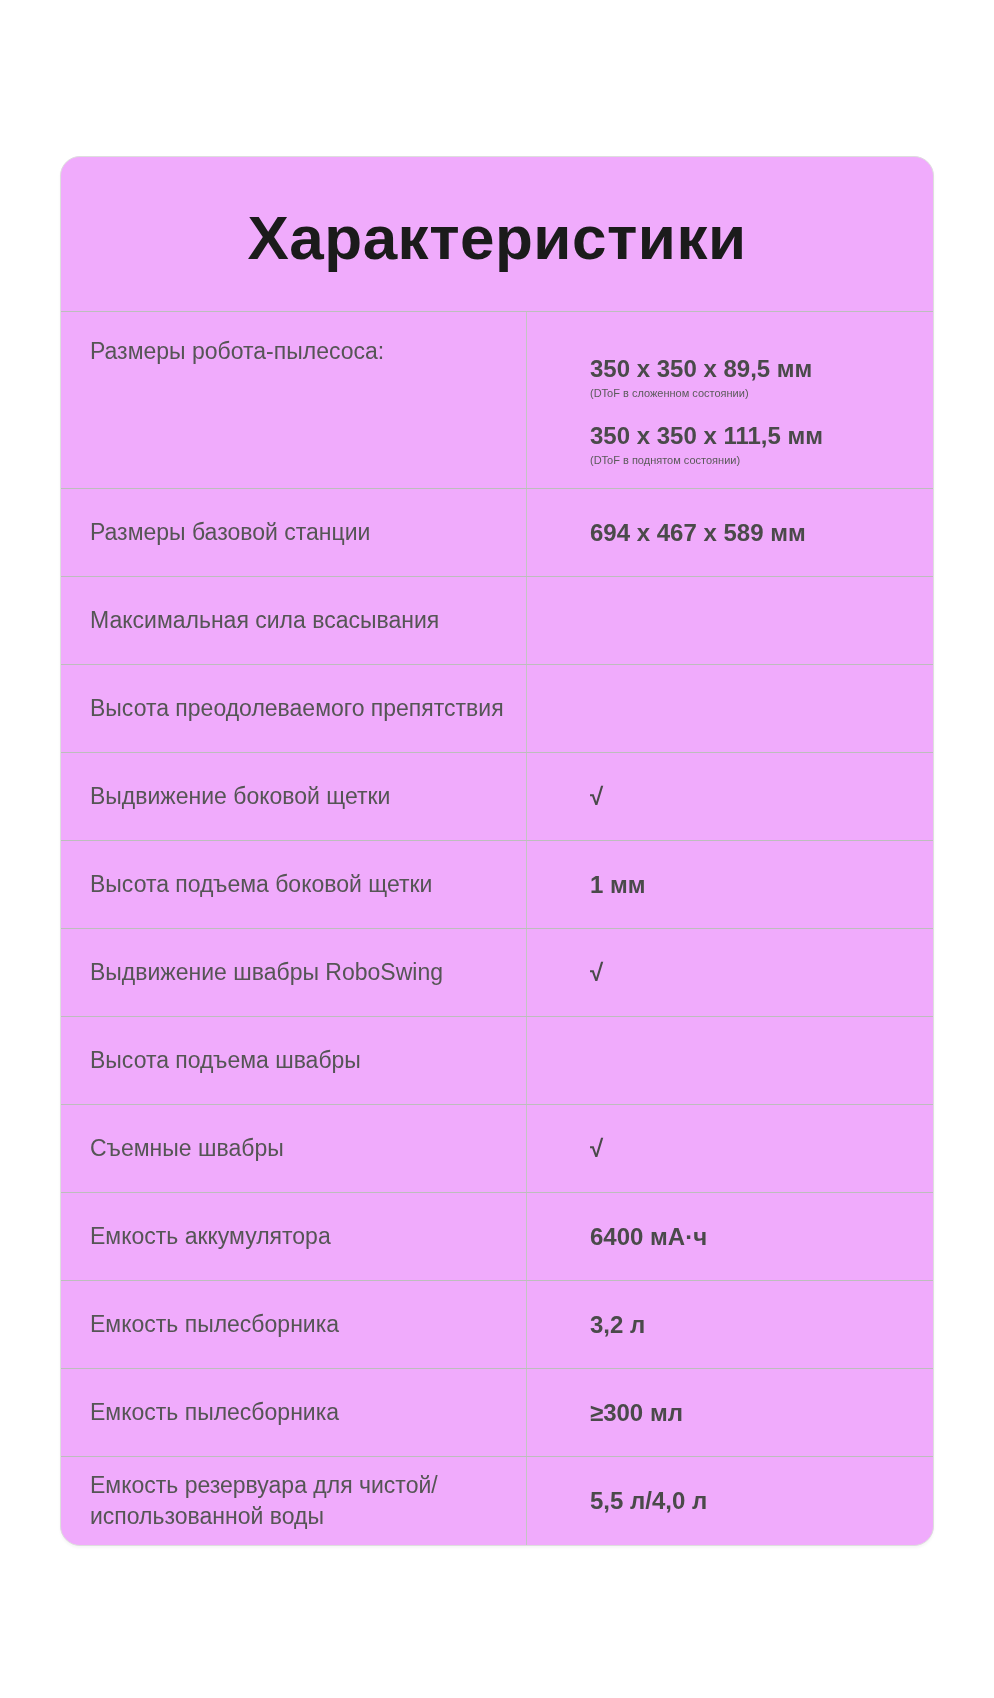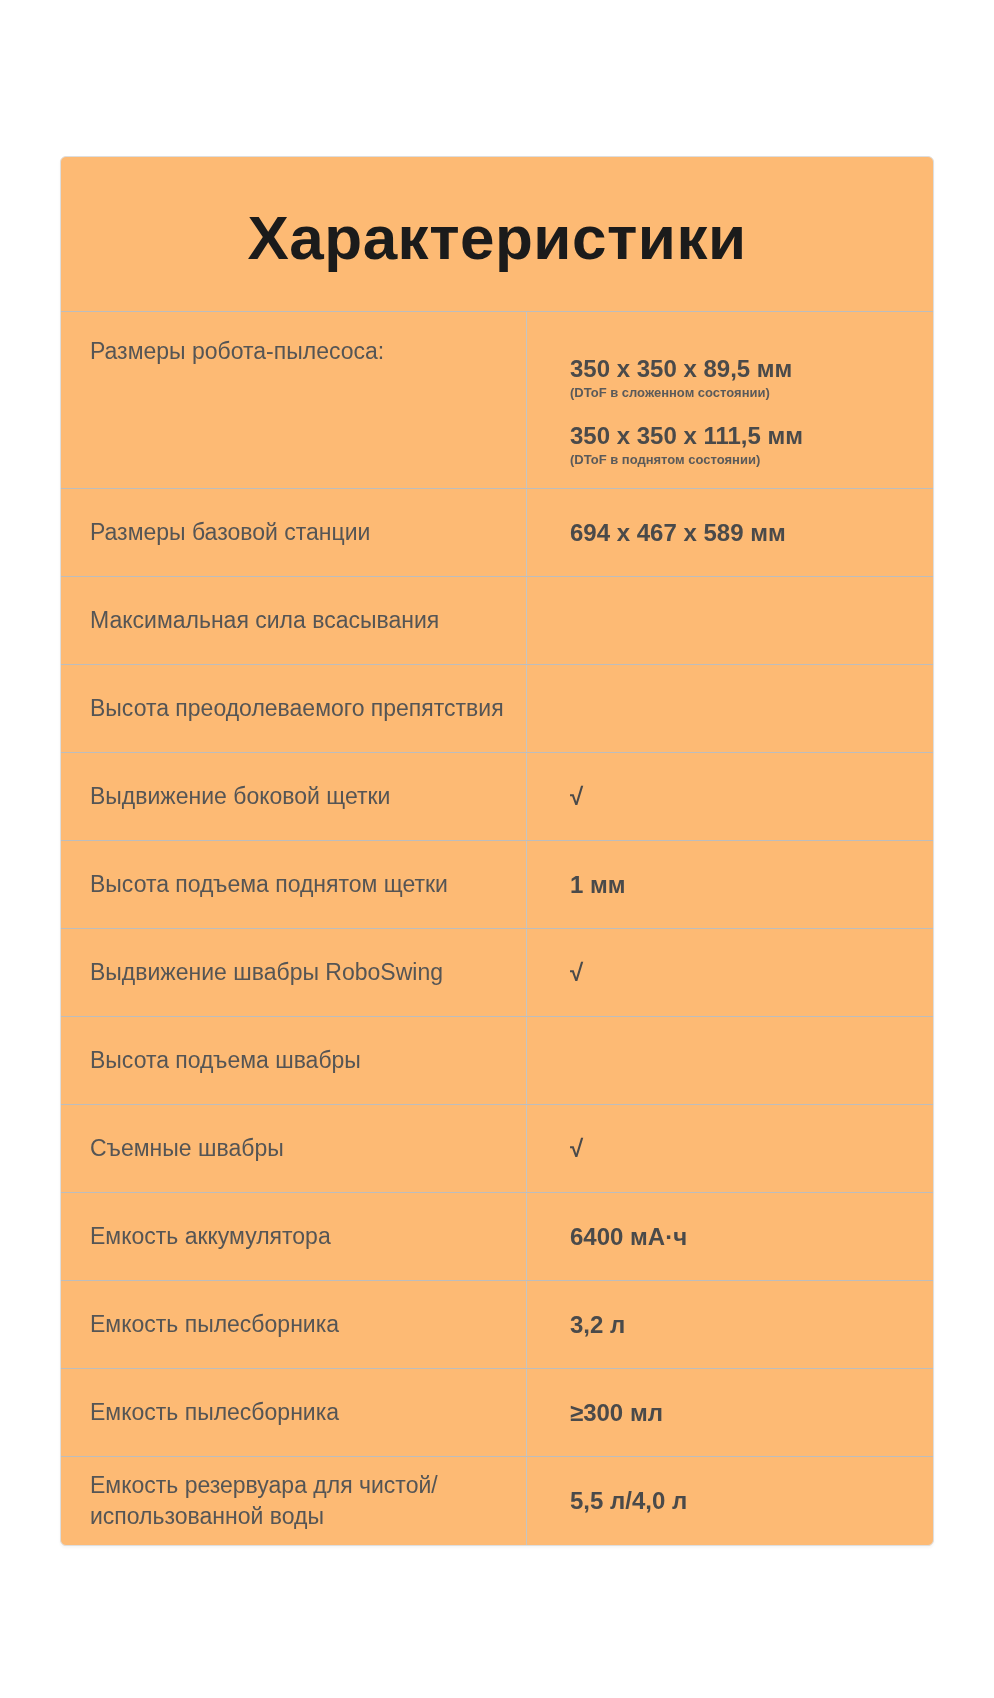--- a/index.html
+++ b/index.html
@@ -14,23 +14,23 @@
       overflow: hidden;
       font-family: "Liberation Sans", "DejaVu Sans", sans-serif;
     }
     .card {
       position: absolute;
       left: 60px;
       top: 156px;
       width: 872px;
       height: 1388px;
       border: 1.5px solid #dedede;
-      border-radius: 6px;
+      border-radius: 20px;
       box-sizing: content-box;
-      background: #fdba74;
+      background: #f0abfc;
       overflow: hidden;
       box-shadow: 0 2px 3px rgba(0,0,0,0.04);
     }
     .title-area {
       height: 155px;
       border-bottom: 1.5px solid #bdbdbd;
       display: flex;
       align-items: center;
       justify-content: center;
       box-sizing: border-box;
@@ -41,20 +41,21 @@
       font-size: 62px;
       color: #1b1b1b;
       letter-spacing: 0.5px;
       margin-top: 6px;
     }
     .row {
       display: flex;
       border-bottom: 1.5px solid #bdbdbd;
       box-sizing: border-box;
       height: 88px;
+      gap: 20px;
     }
     .row:last-child {
       border-bottom: none;
     }
     .row.tall {
       height: 177px;
     }
     .cell-label {
       width: 466px;
       border-right: 1.5px solid #c4c4c4;
@@ -92,22 +93,22 @@
     }
     .val-block + .val-block {
     }
     .val-main {
       font-size: 24px;
       font-weight: bold;
       color: #4a4a4a;
       line-height: 30px;
     }
     .val-note {
-      font-size: 13px;
-      font-weight: bold;
+      font-size: 11px;
+      font-weight: normal;
       color: #5a5a5a;
       line-height: 16px;
       margin-top: 1px;
     }
     .check {
       font-size: 24px;
       font-weight: bold;
       color: #4a4a4a;
     }
   </style>
@@ -148,21 +149,21 @@
     </div>
 
     <div class="row">
       <div class="cell-label">Выдвижение боковой щетки</div>
       <div class="cell-value">
         <span class="check">√</span>
       </div>
     </div>
 
     <div class="row">
-      <div class="cell-label">Высота подъема поднятом щетки</div>
+      <div class="cell-label">Высота подъема боковой щетки</div>
       <div class="cell-value">1 мм</div>
     </div>
 
     <div class="row">
       <div class="cell-label">Выдвижение швабры RoboSwing</div>
       <div class="cell-value">
         <span class="check">√</span>
       </div>
     </div>
 

